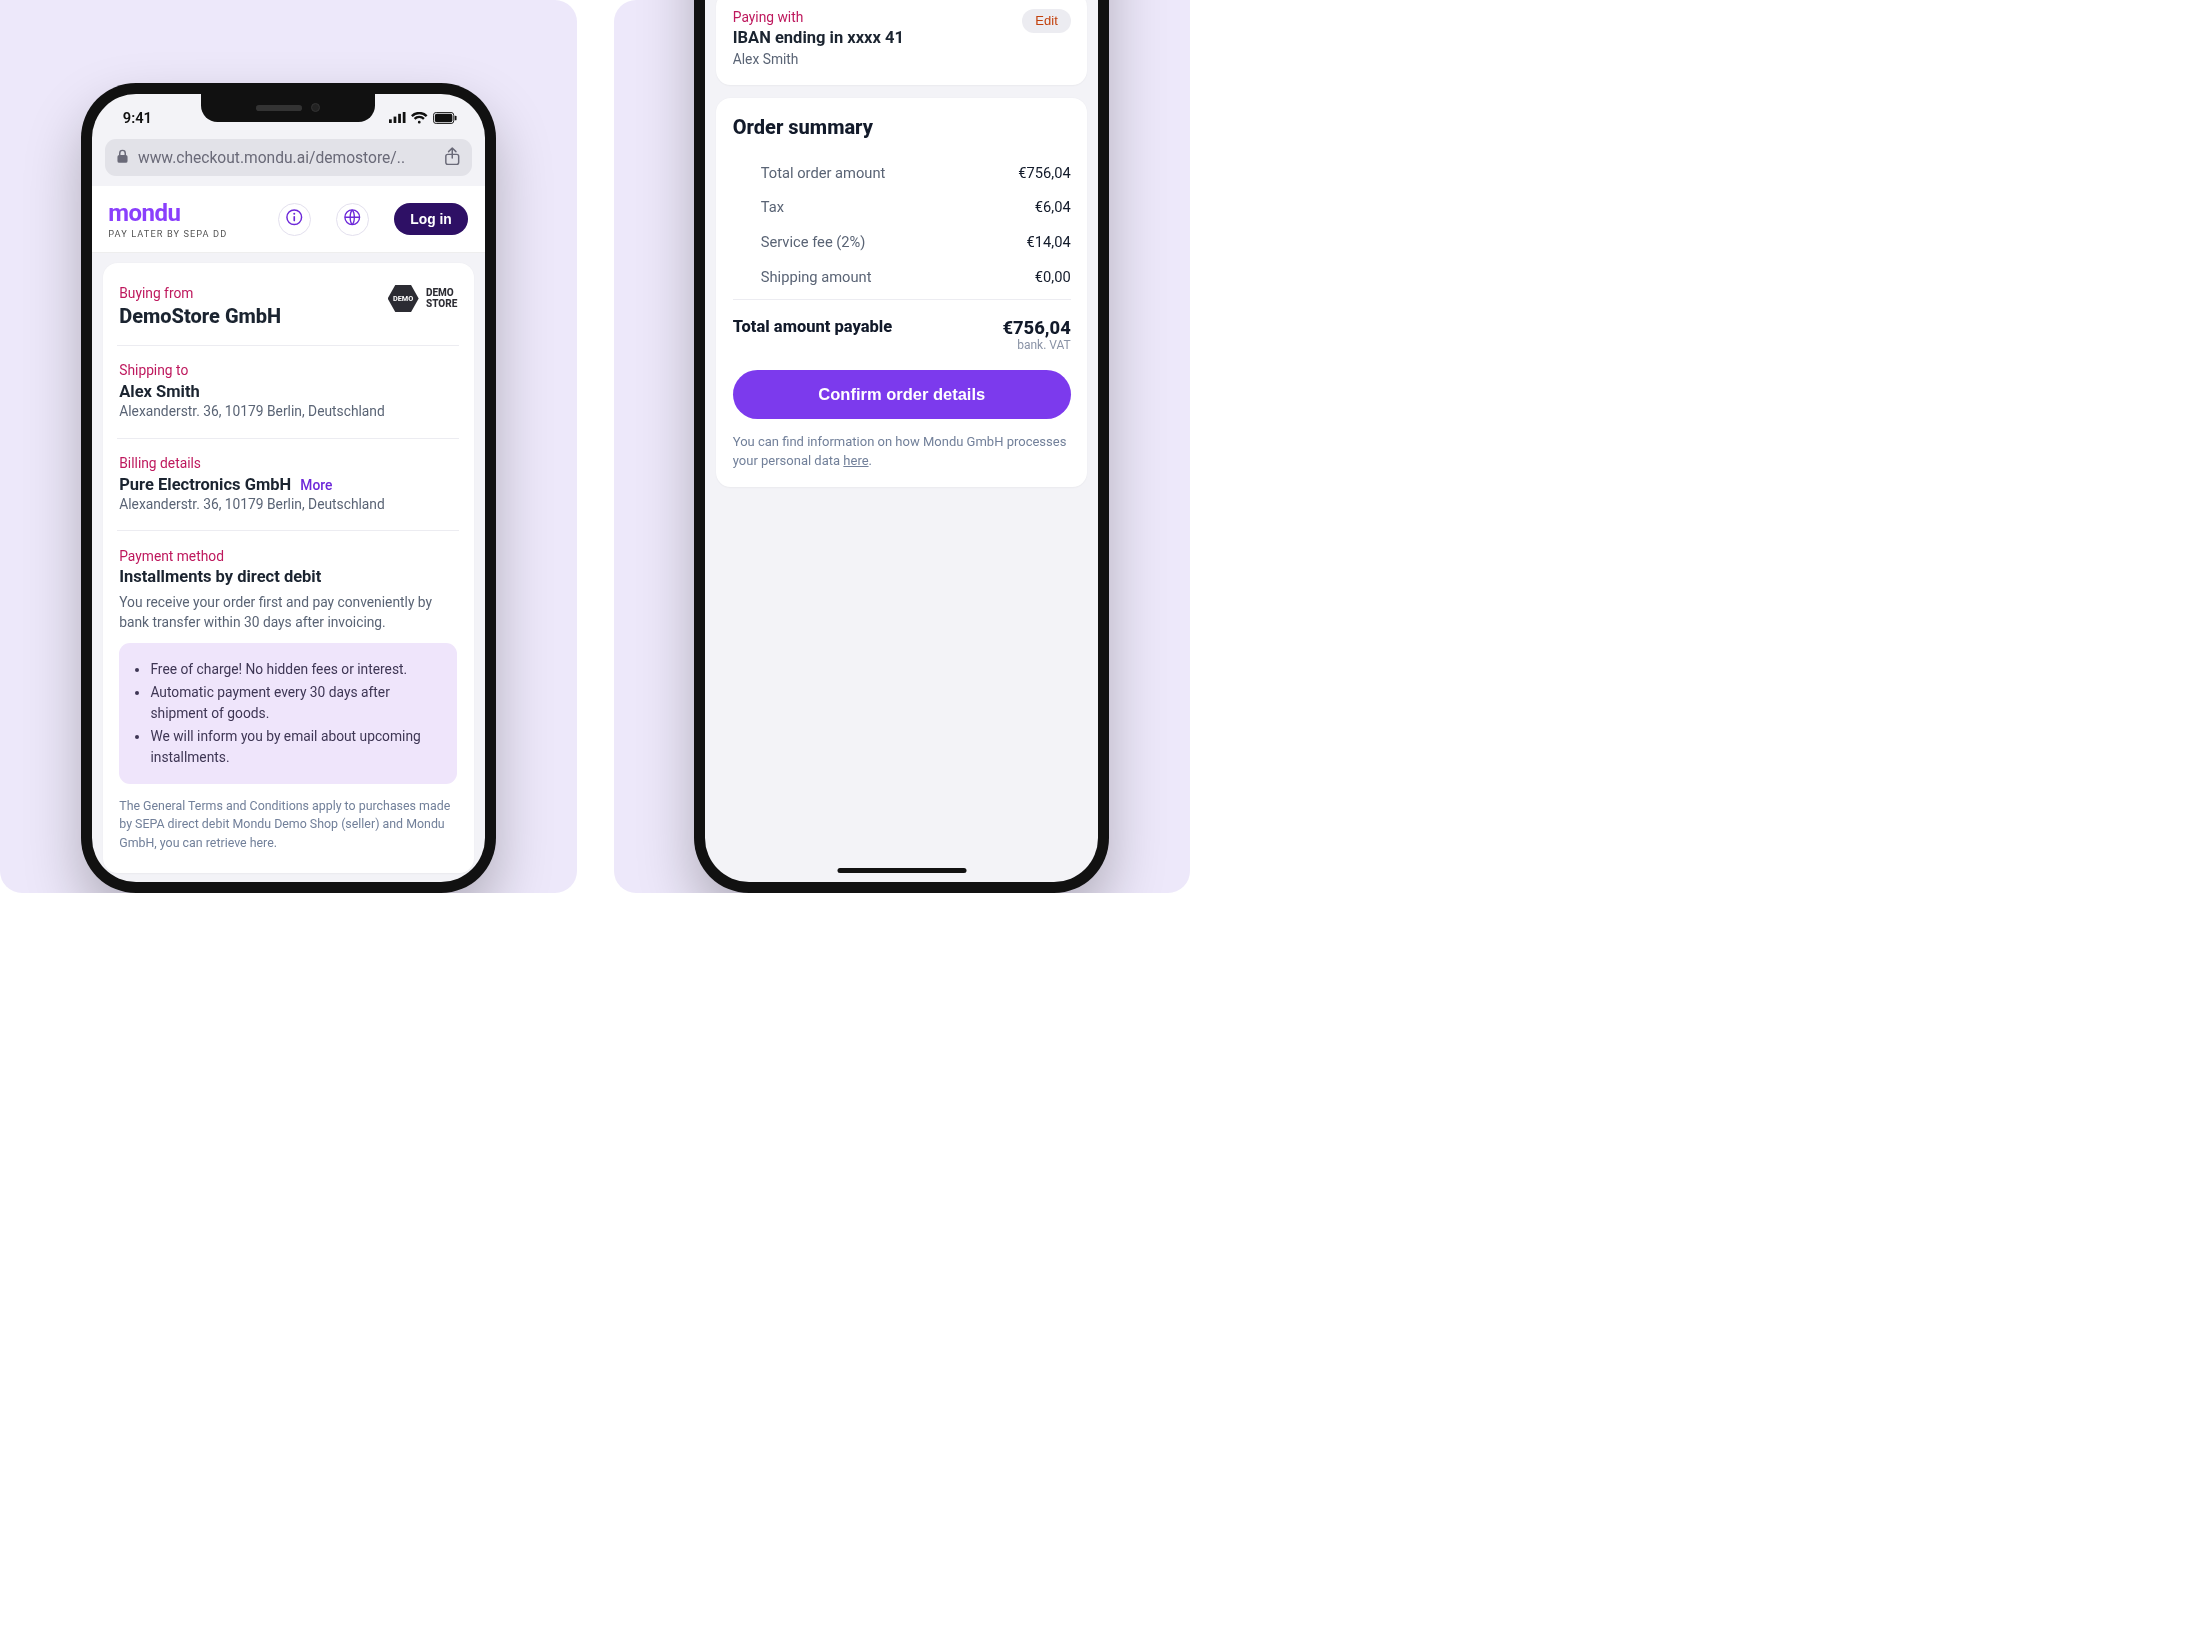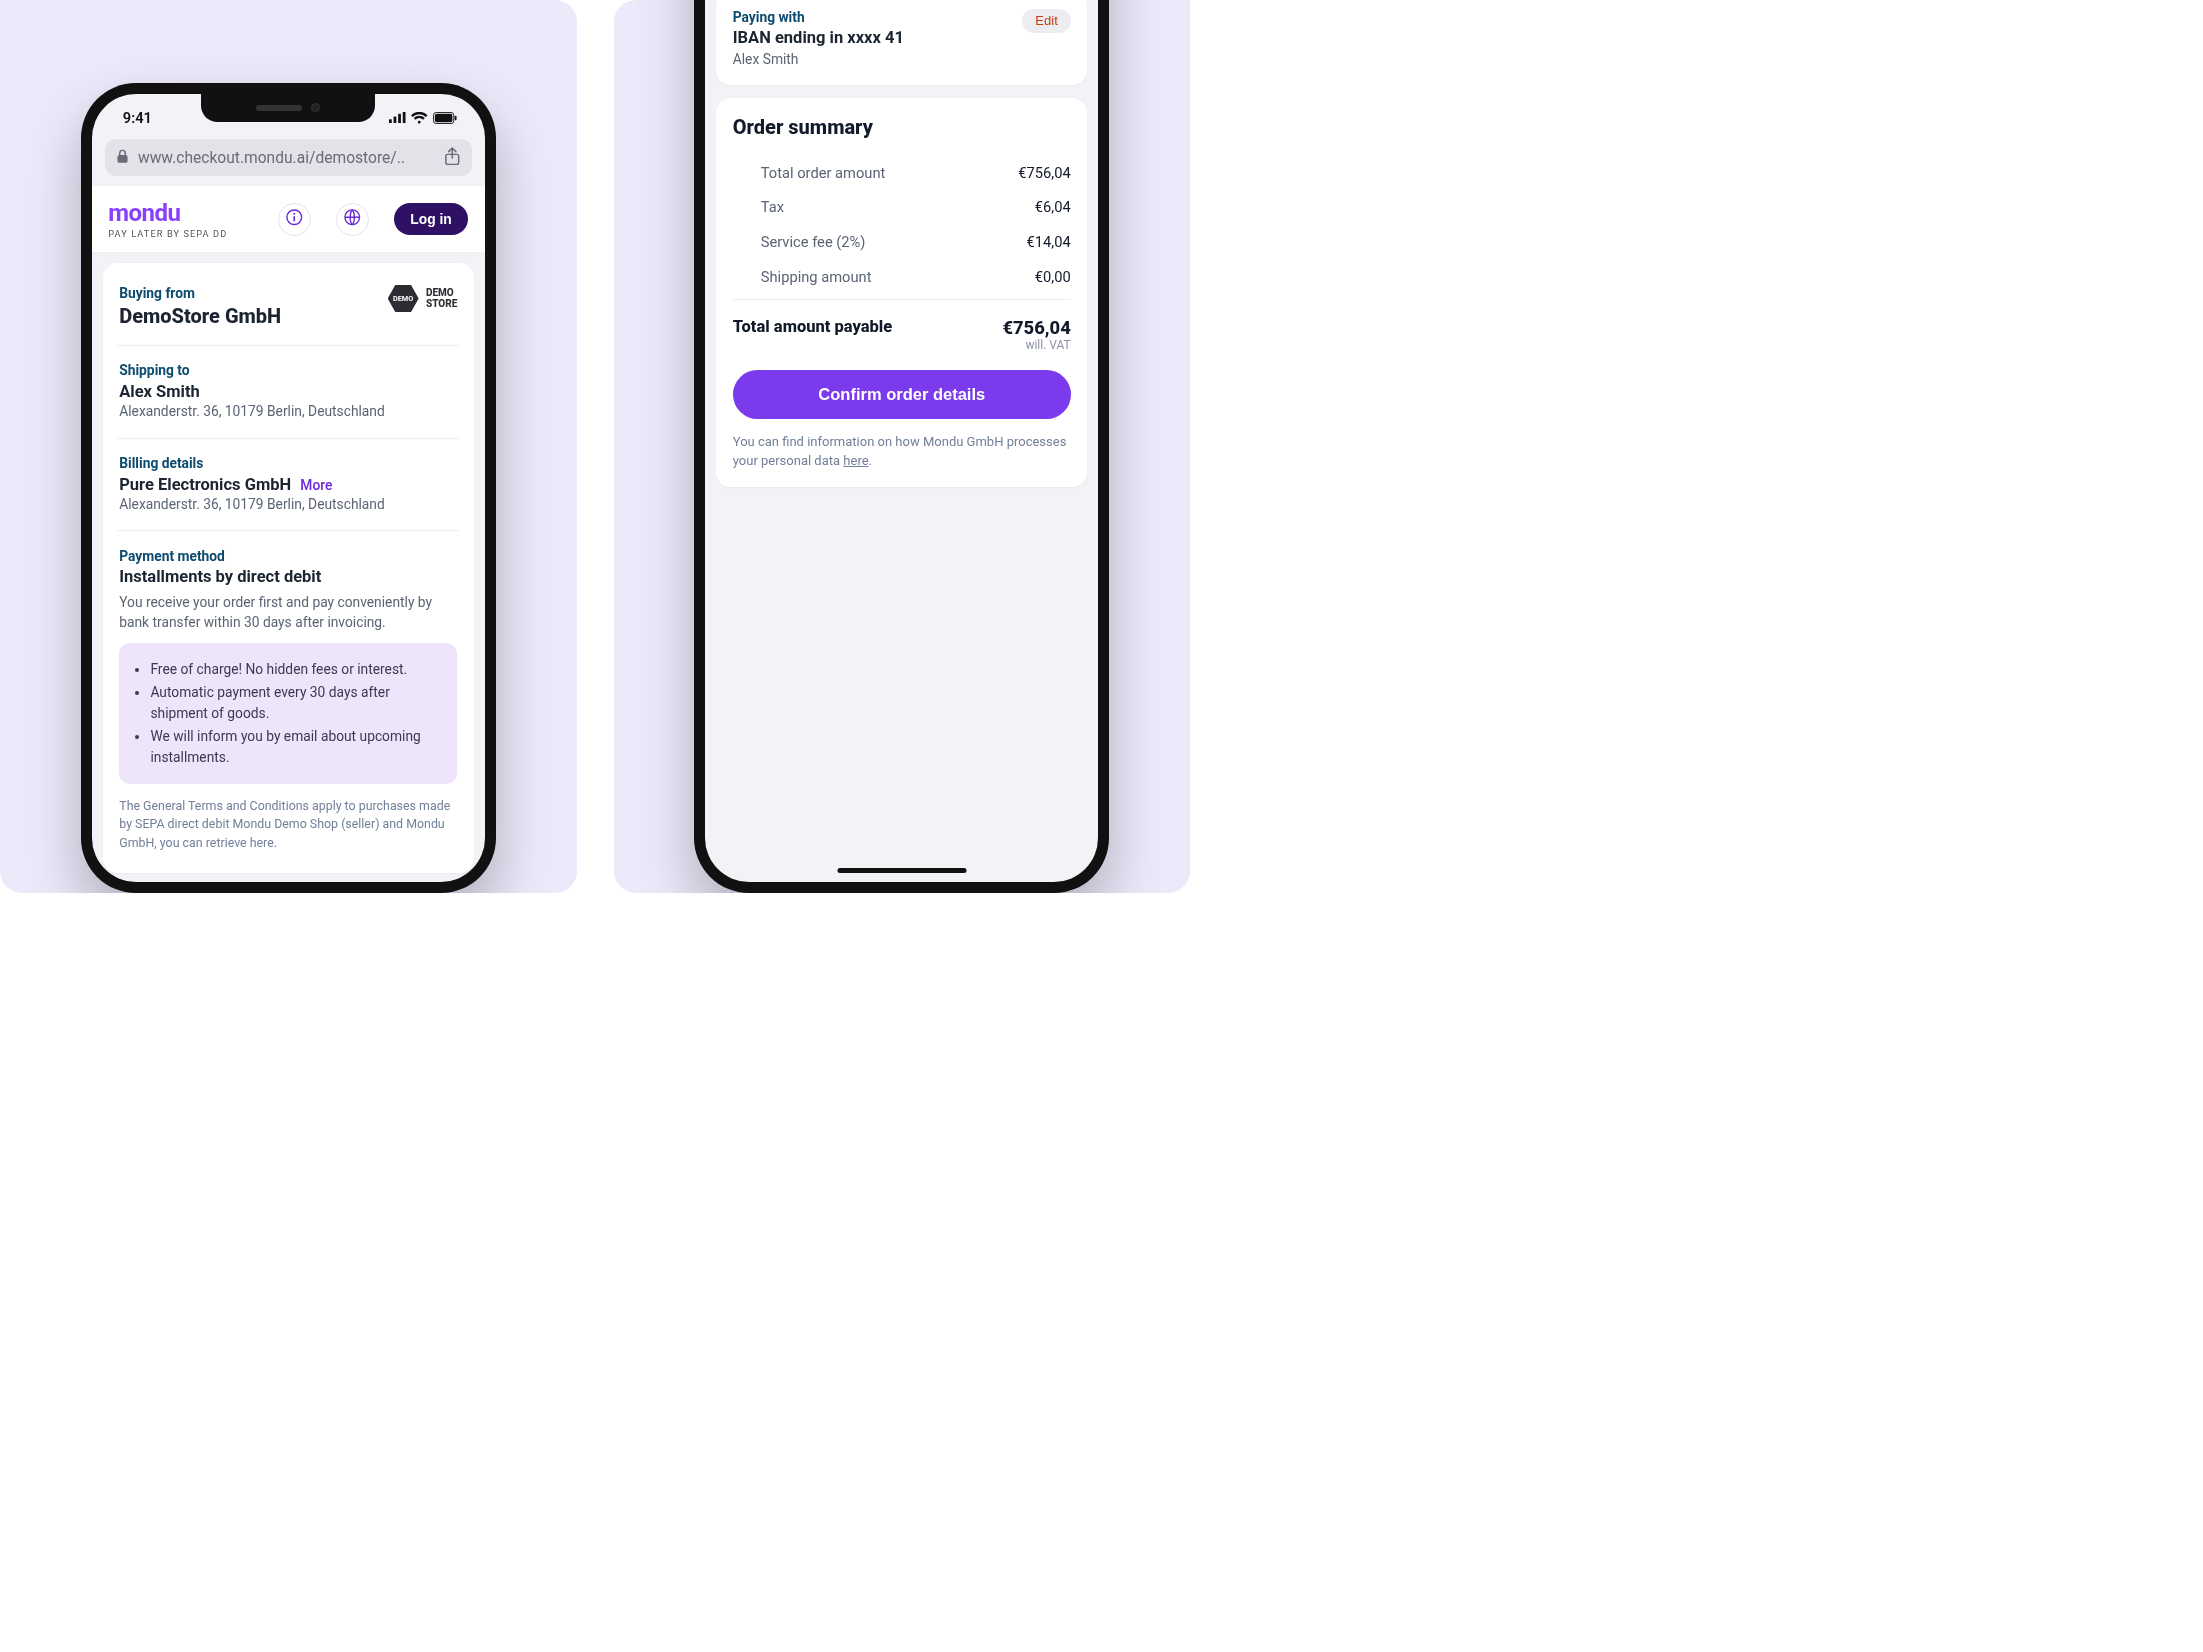--- a/index.html
+++ b/index.html
@@ -105,21 +105,21 @@
   }
 
   
   .content { padding: 9.2px 11px; }
   .card {
     background:#fff; border-radius:14.7px; padding:16.5px 14.7px 3.7px 14.7px;
     box-shadow: 0 0.9px 1.8px rgba(0,0,0,0.04);
   }
   .section { padding: 5.5px 1.8px 16.5px 1.8px; }
   .section + .section { border-top:0.9px solid #ECECF1; padding-top:16.5px; }
-  .label { color:#0c4a6e; font-size:13.8px; margin-bottom:3.7px;font-weight:bold; }
+  .label { color:#be185d; font-size:13.8px; margin-bottom:3.7px; }
   .h1 { color:#1B2430; font-size:20px; font-weight:800; }
   .h2 { color:#1B2430; font-size:16.5px; font-weight:700; }
   .body { color:#5A6475; font-size:13.8px; line-height:1.45; }
   .row-between { display:flex; justify-content:space-between; align-items:flex-start; }
   .storebadge { display:flex; align-items:center; gap:7.3px; }
   .storebadge .hex {
     width:31px; height:27.5px; background:#2C2C33;
     clip-path: polygon(25% 0, 75% 0, 100% 50%, 75% 100%, 25% 100%, 0 50%);
     display:flex; align-items:center; justify-content:center;
     color:#fff; font-size:7.3px; font-weight:700;
@@ -331,21 +331,21 @@
           </div>
           <div class="line">
             <span class="k">Shipping amount</span>
             <span class="v">€0,00</span>
           </div>
           <div class="divider"></div>
           <div class="total-line">
             <span class="k">Total amount payable</span>
             <span class="vwrap">
               <div class="v">€756,04</div>
-              <div class="sub">will. VAT</div>
+              <div class="sub">bank. VAT</div>
             </span>
           </div>
           <button class="confirm-btn">Confirm order details</button>
           <div class="policy">
             <span>You can find information on how Mondu GmbH processes your personal data </span><span class="u">here</span><span>.</span>
           </div>
         </div>
 
 
       </div>

